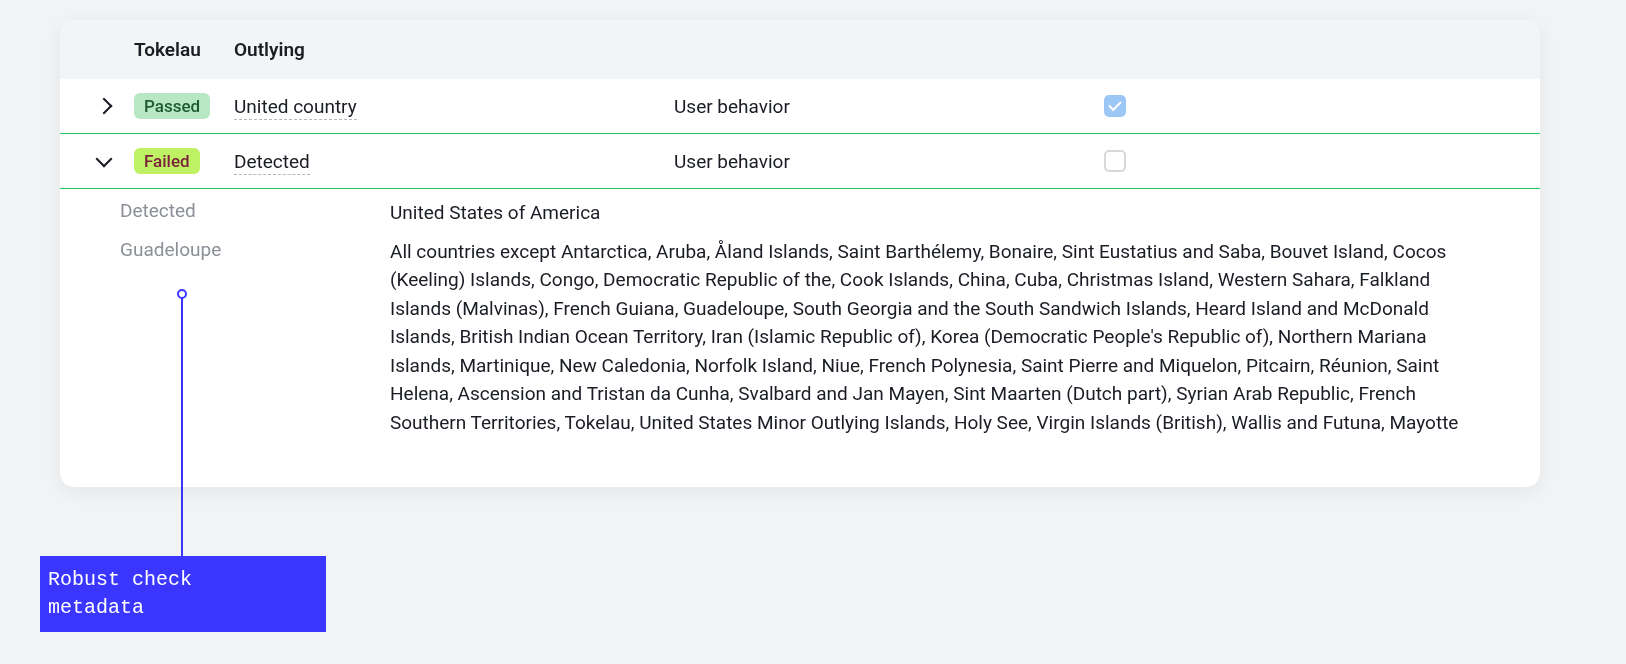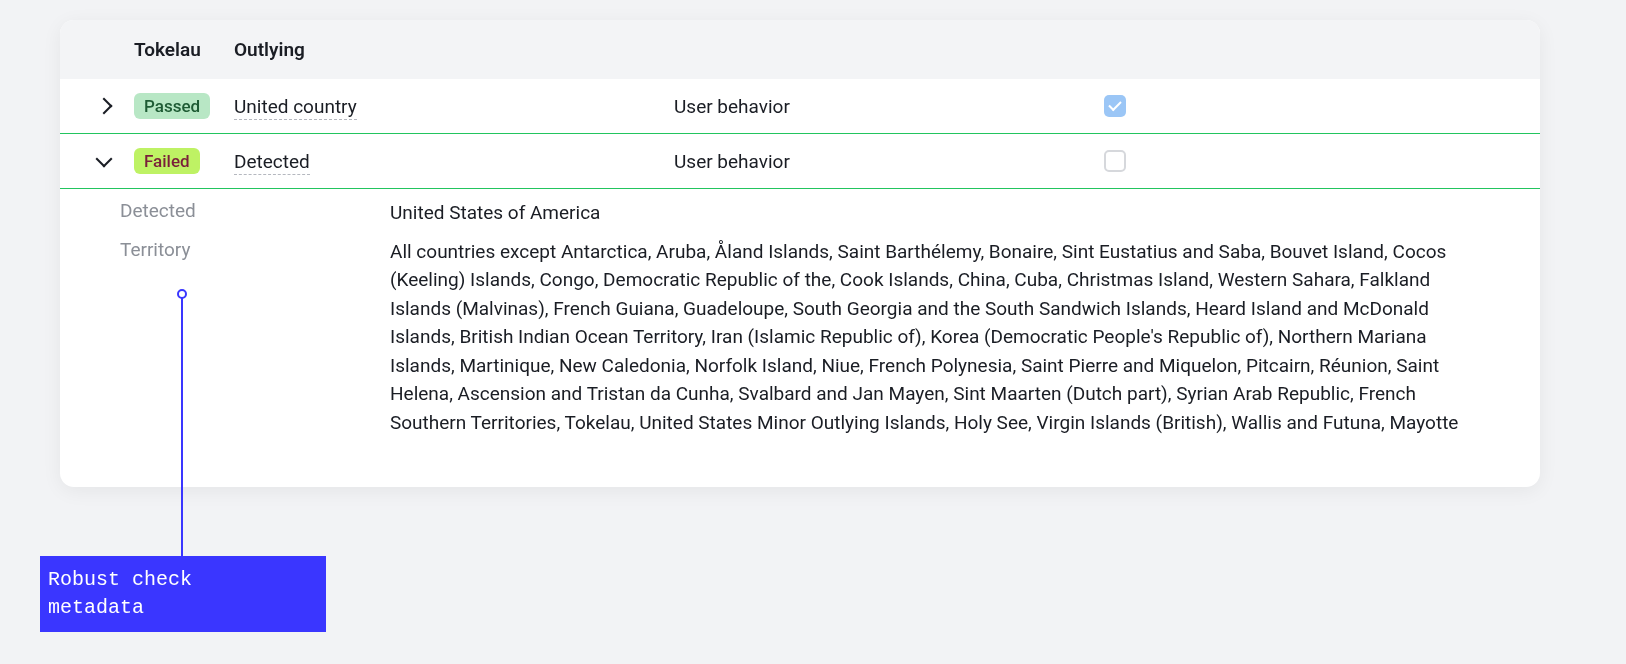--- a/index.html
+++ b/index.html
@@ -187,21 +187,21 @@
       <span class="checkbox unchecked"></span>
     </div>
   </div>
 
   <div class="details">
     <div class="detail-row">
       <div class="detail-label">Detected</div>
       <div class="detail-value">United States of America</div>
     </div>
     <div class="detail-row">
-      <div class="detail-label">Territory</div>
+      <div class="detail-label">Guadeloupe</div>
       <div class="detail-value">All countries except Antarctica, Aruba, Åland Islands, Saint Barthélemy, Bonaire, Sint Eustatius and Saba, Bouvet Island, Cocos (Keeling) Islands, Congo, Democratic Republic of the, Cook Islands, China, Cuba, Christmas Island, Western Sahara, Falkland Islands (Malvinas), French Guiana, Guadeloupe, South Georgia and the South Sandwich Islands, Heard Island and McDonald Islands, British Indian Ocean Territory, Iran (Islamic Republic of), Korea (Democratic People's Republic of), Northern Mariana Islands, Martinique, New Caledonia, Norfolk Island, Niue, French Polynesia, Saint Pierre and Miquelon, Pitcairn, Réunion, Saint Helena, Ascension and Tristan da Cunha, Svalbard and Jan Mayen, Sint Maarten (Dutch part), Syrian Arab Republic, French Southern Territories, Tokelau, United States Minor Outlying Islands, Holy See, Virgin Islands (British), Wallis and Futuna, Mayotte</div>
     </div>
   </div>
 
 </div>
 
 <div class="anno-line"></div>
 <div class="anno-dot"></div>
 <div class="anno-label">Robust check
 metadata</div>

